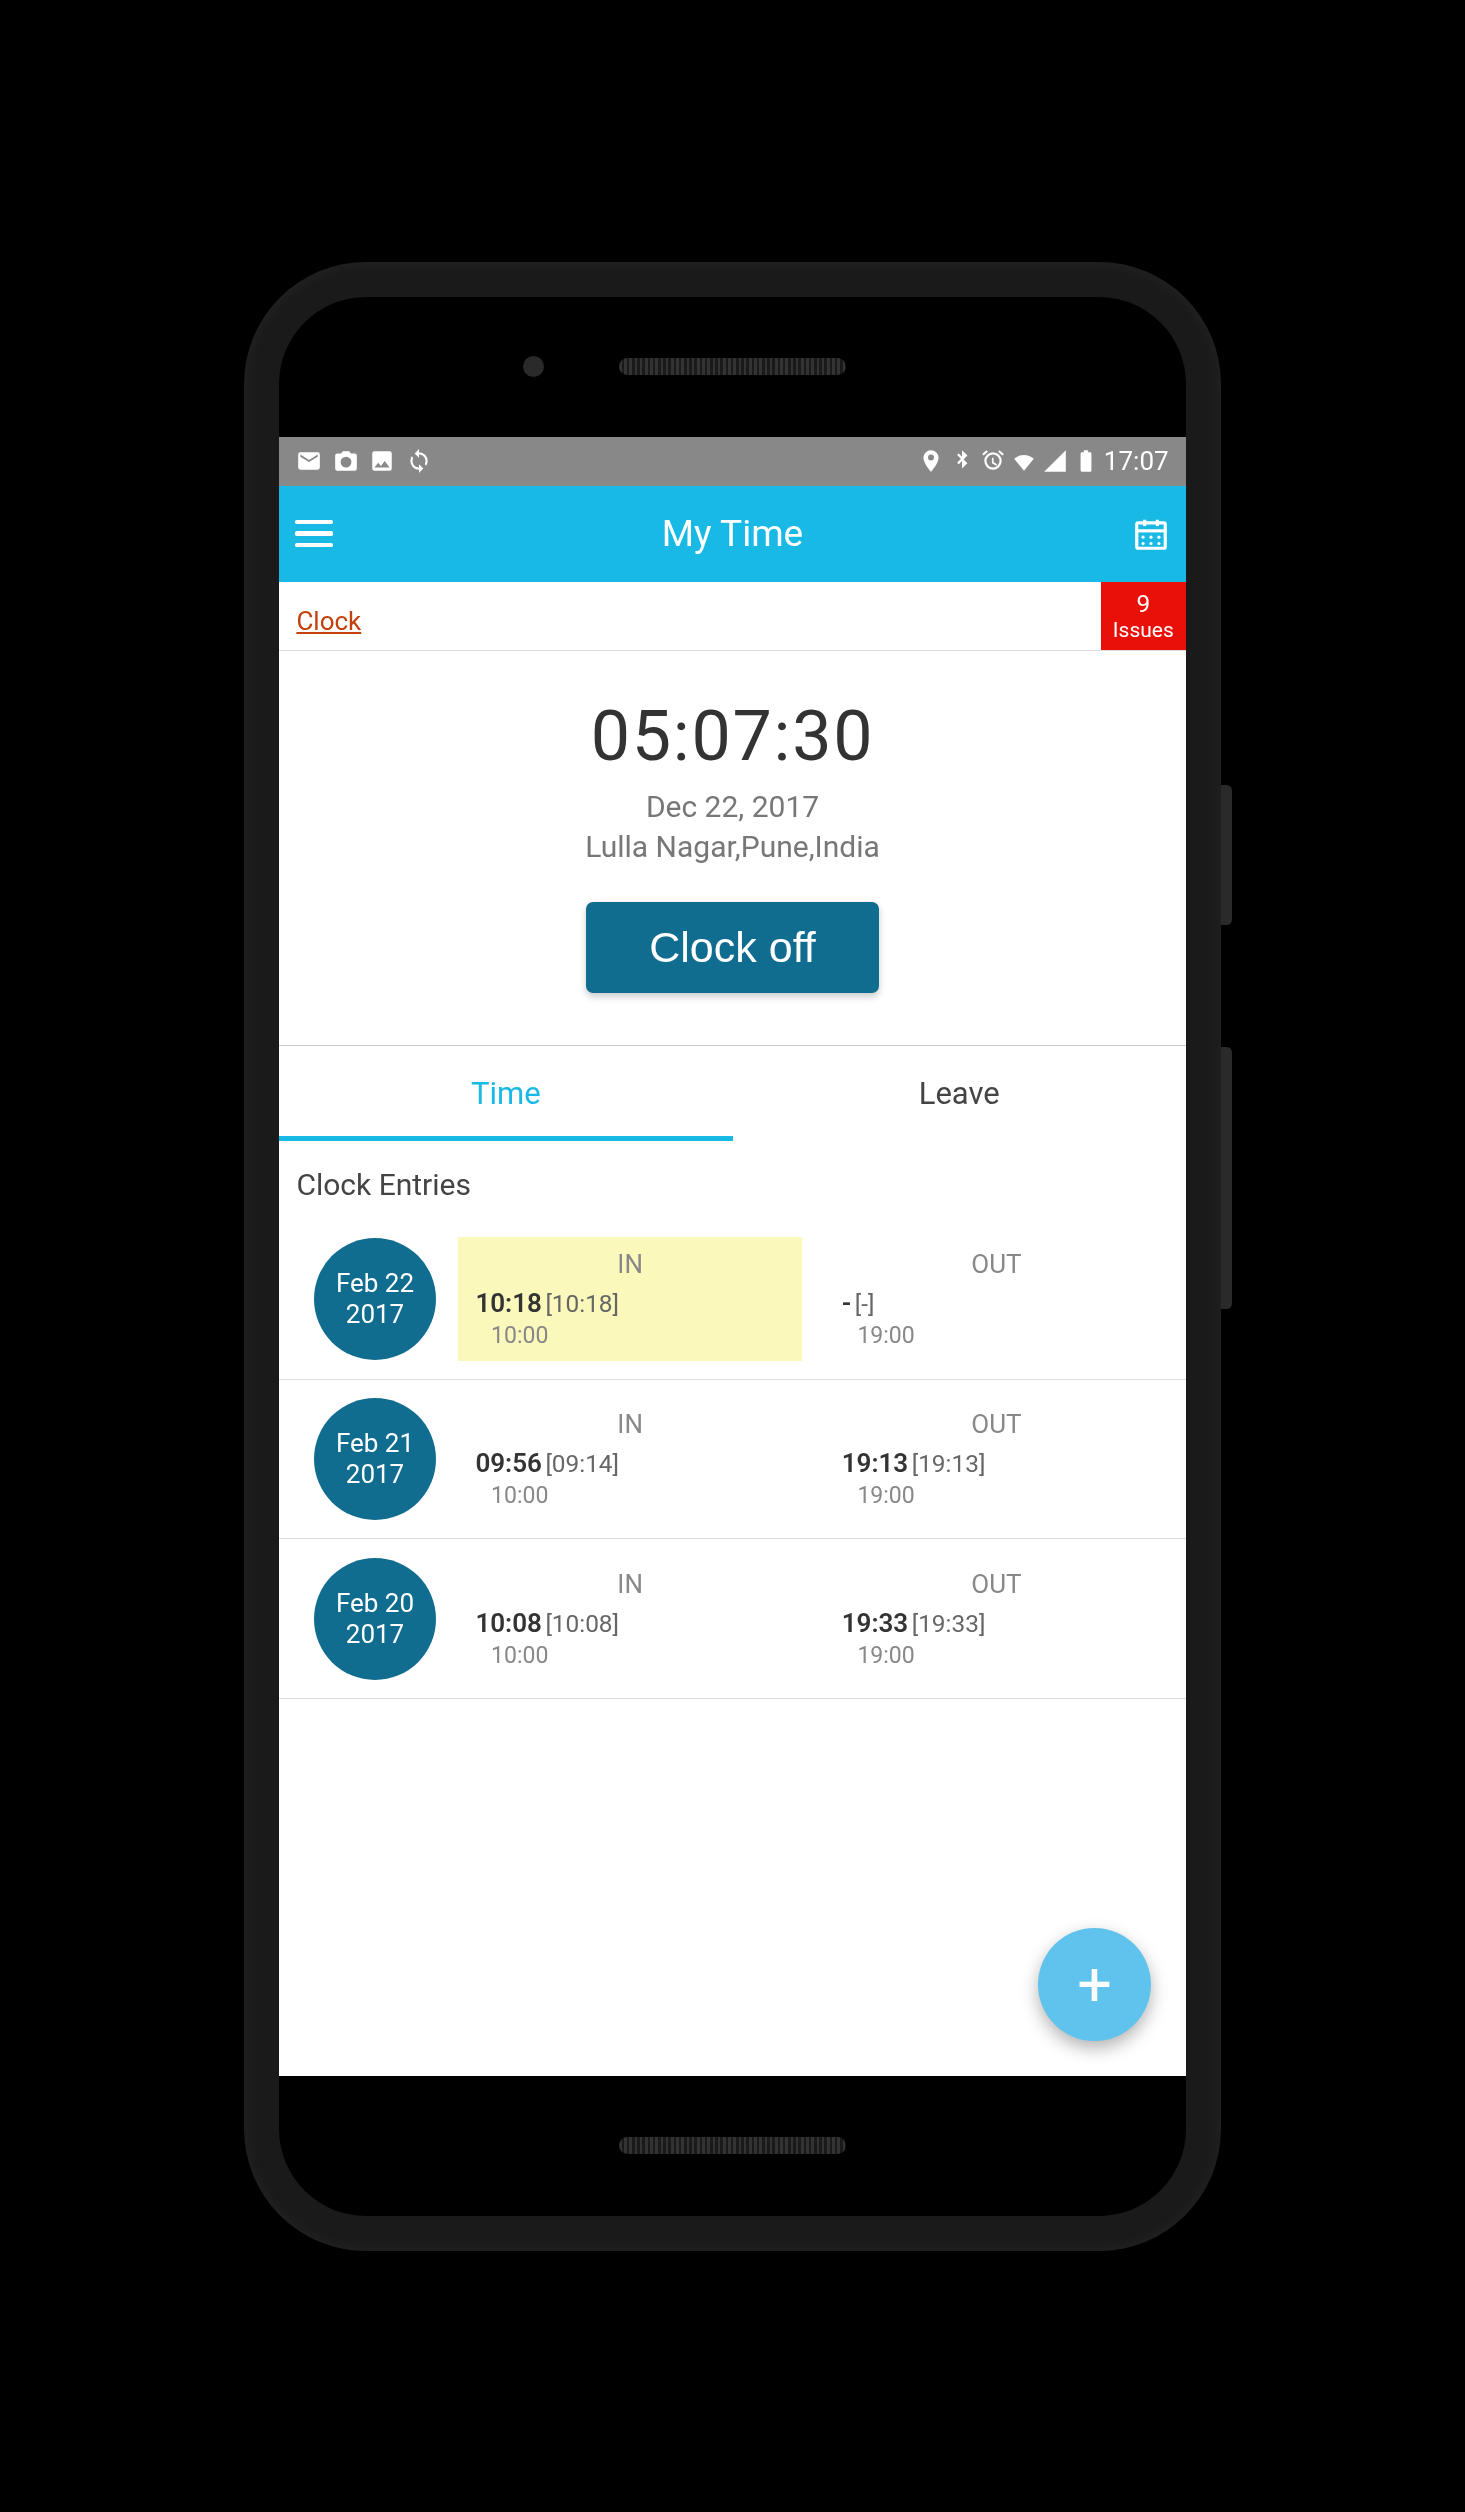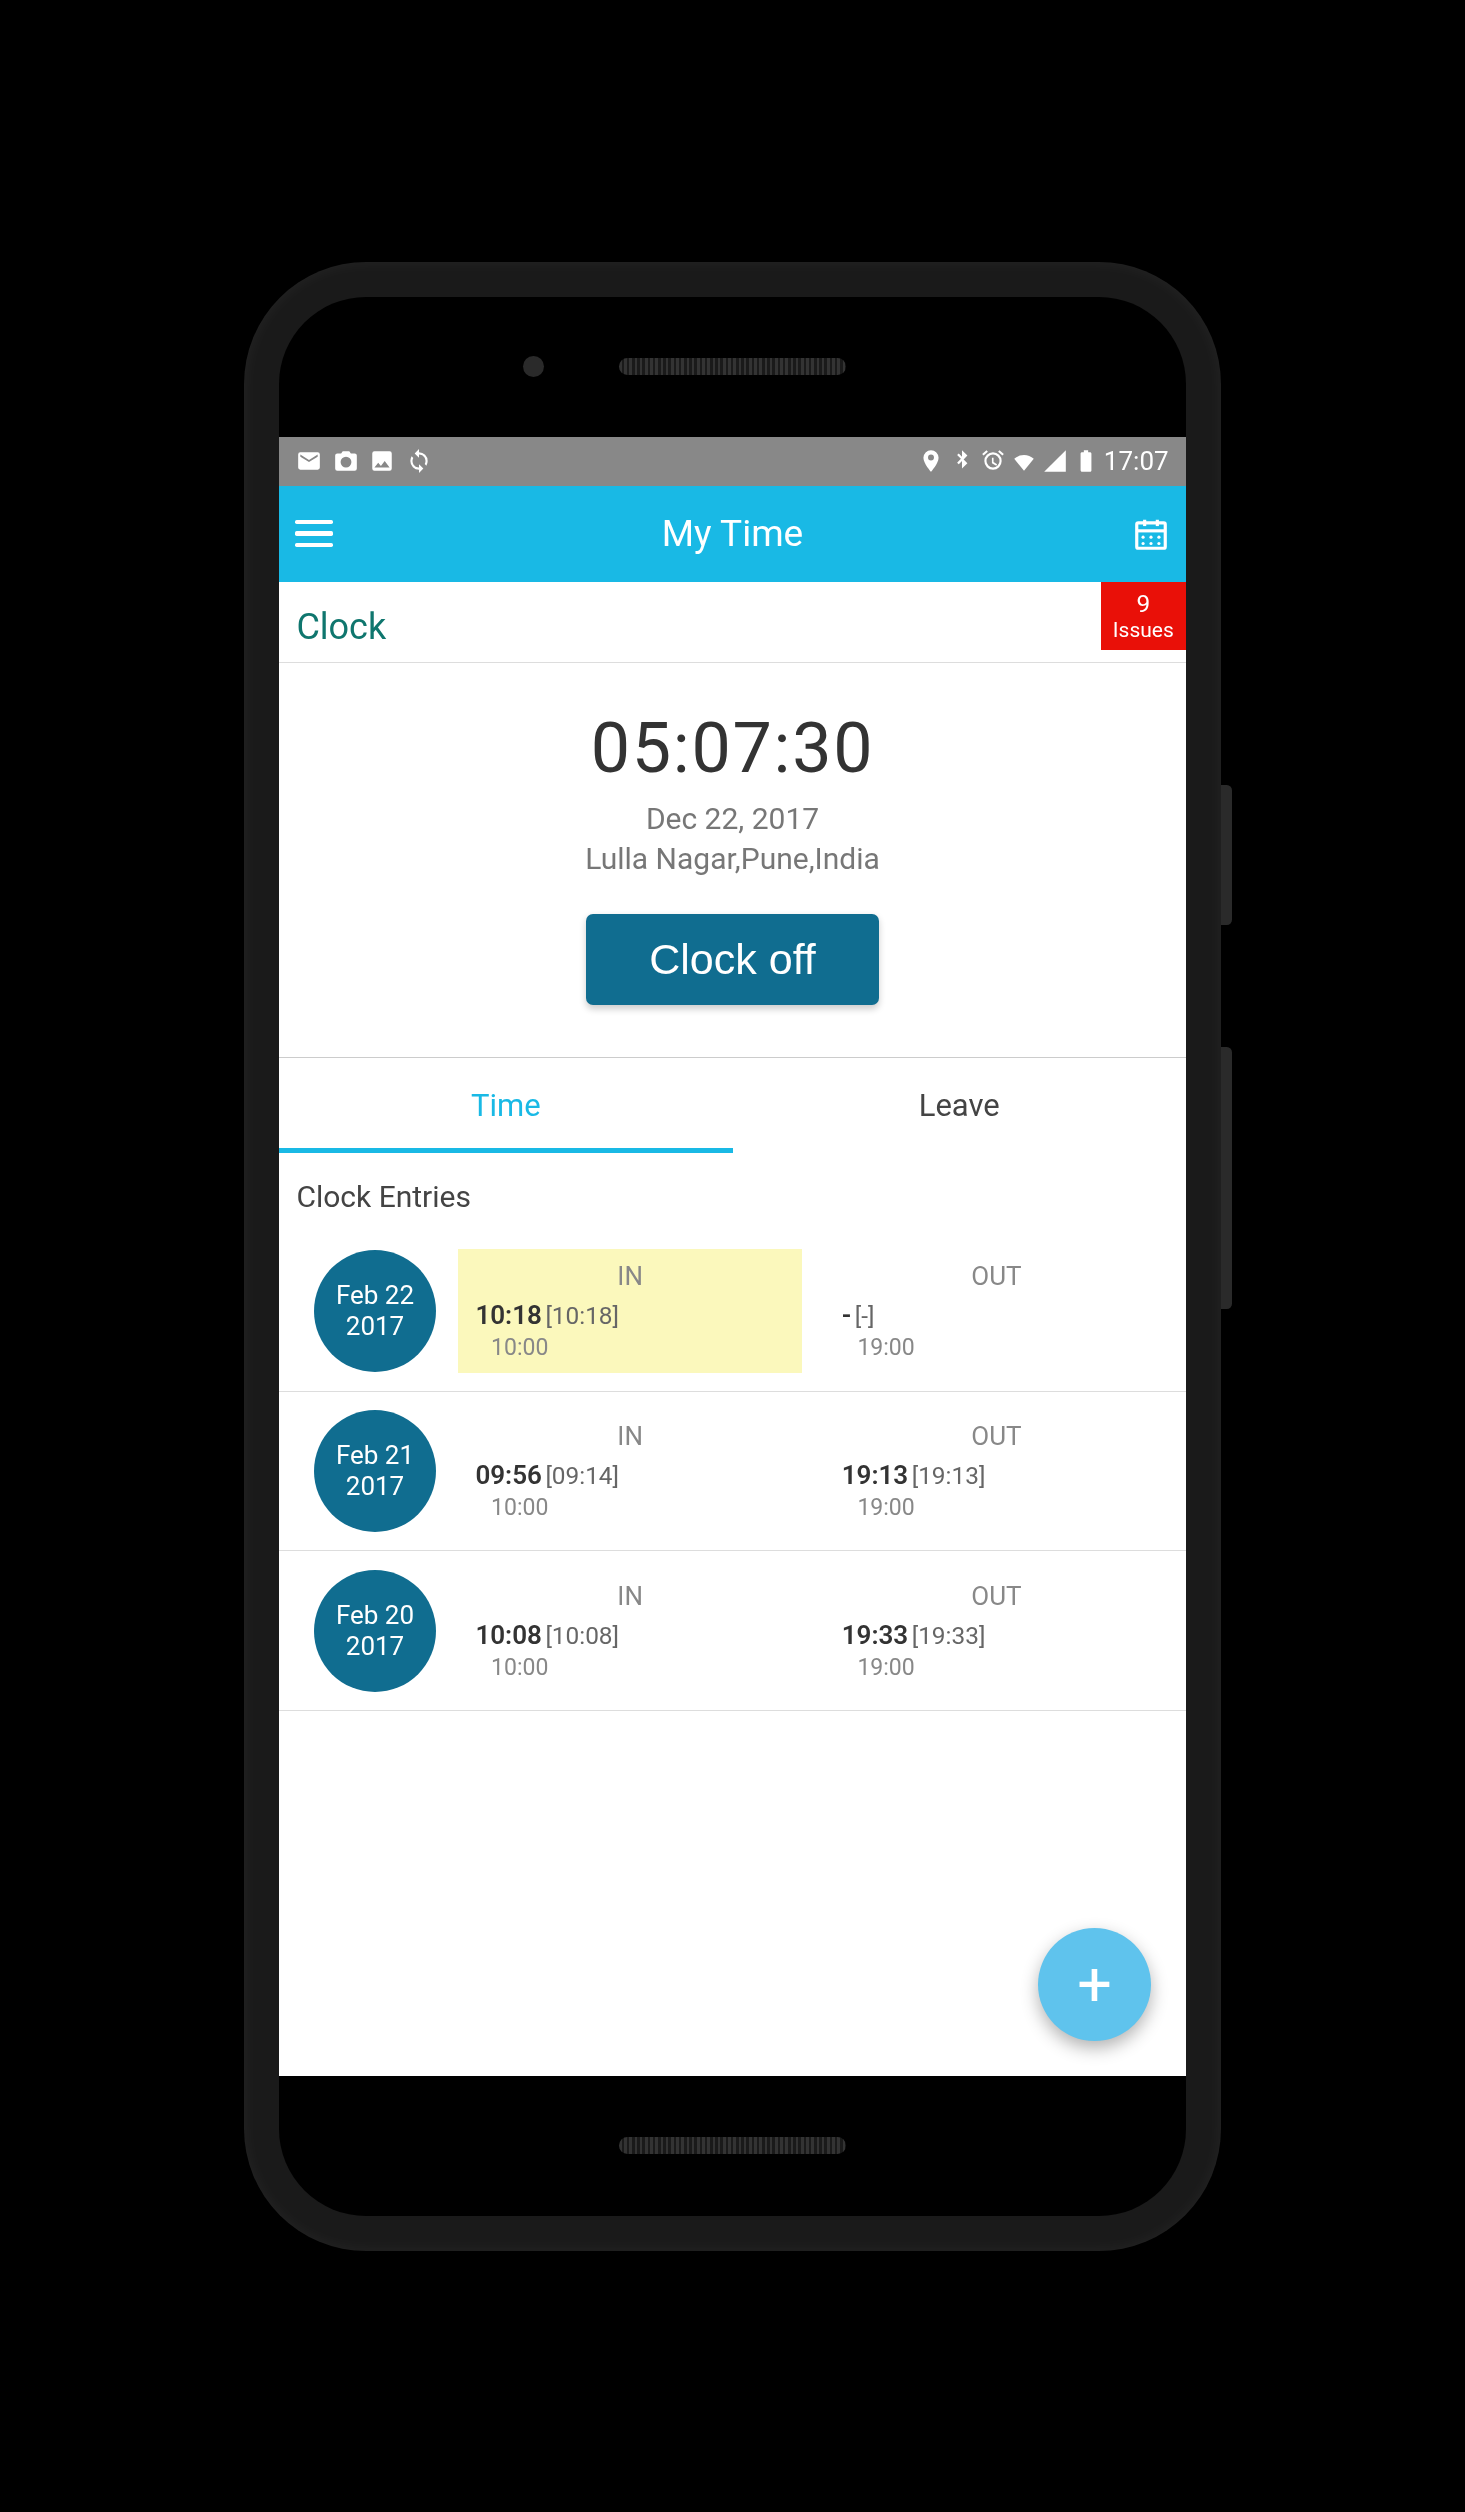--- a/index.html
+++ b/index.html
@@ -115,21 +115,21 @@
 .hamburger { display: flex; flex-direction: column; gap: 7px; cursor: pointer; }
 .hamburger span { width: 38px; height: 4.4px; background: #fff; border-radius: 1.7px; }
 .app-title { flex: 1; text-align: center; font-size: 37px; font-weight: 400; }
 .calendar-icon { width: 38px; height: 38px; }
 .calendar-icon svg { width: 100%; height: 100%; }
 .section-header-row {
   position: relative;
   padding: 24.4px 17.4px 14px;
   border-bottom: 0.9px solid #ddd;
 }
-.section-label { font-size: 36px; color: #0f766e; }
+.section-label { font-size: 26px; color: #c2410c; text-decoration: underline; }
 .issues-badge {
   position: absolute;
   right: 0;
   top: 0;
   background: #e91008;
   color: #fff;
   padding: 7px 12.2px;
   text-align: center;
   font-size: 21px;
   line-height: 1.2;

